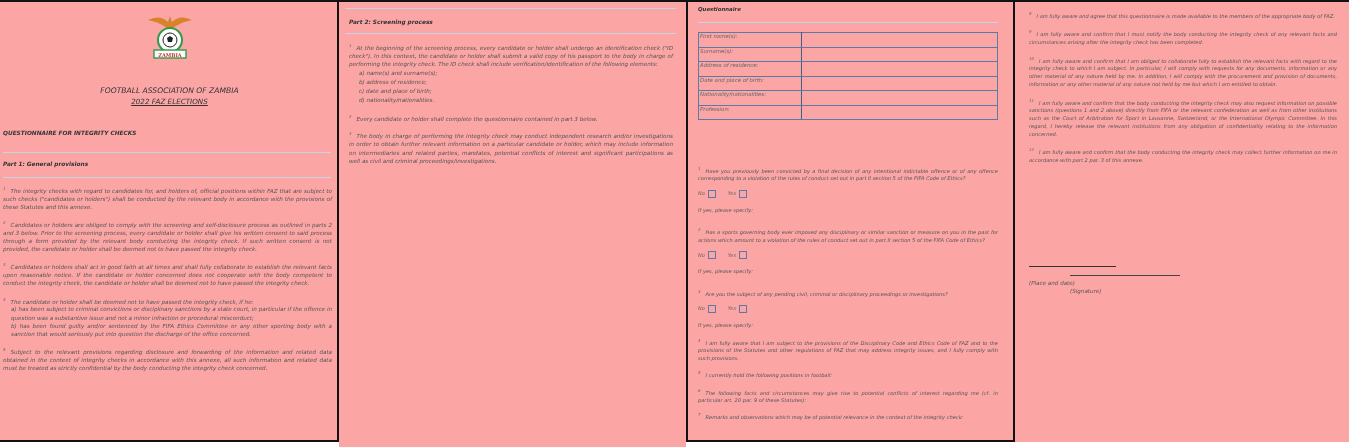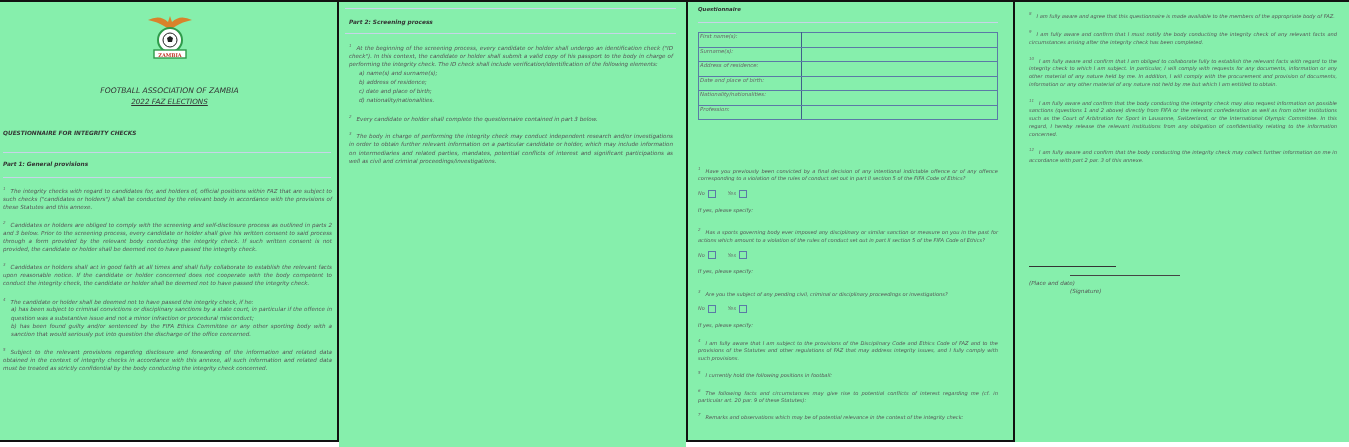--- a/index.html
+++ b/index.html
@@ -1,18 +1,18 @@
 <!DOCTYPE html>
 <html><head>
 <meta charset="utf-8">
 <style>
   html, body { margin: 0; padding: 0; background: #ffffff; }
   body { width: 1349px; height: 447px; position: relative; overflow: hidden;
          font-family: "DejaVu Sans", sans-serif; color: #3a3a3a; }
-  .page { position: absolute; top: 0; background: #86efac; box-sizing: border-box; overflow: hidden; }
+  .page { position: absolute; top: 0; background: #fca5a5; box-sizing: border-box; overflow: hidden; }
   #p1 { left: 0; width: 339px; height: 442px; border-top: 2px solid #111; border-right: 2px solid #111; border-bottom: 2px solid #111; }
   #p2 { left: 339px; width: 347px; height: 447px; border-top: 2px solid #111; }
   #p3 { left: 686px; width: 329px; height: 442px; border-top: 2px solid #111; border-left: 2px solid #111; border-right: 2px solid #111; border-bottom: 2px solid #111; }
   #p4 { left: 1014px; width: 335px; height: 442px; border-top: 2px solid #111; border-left: 1px solid #111; }
 
   .it { font-style: italic; font-size: 5.6px; line-height: 8.1px; color: #555; text-align: justify; }
   .sup { font-size: 4px; vertical-align: super; margin-right: 5px; color: #666; }
   .rule { height: 1px; background: #c7d4e8; margin: 0; }
   .hdr { font-style: italic; font-weight: bold; font-size: 5.8px; color: #333; }
 

